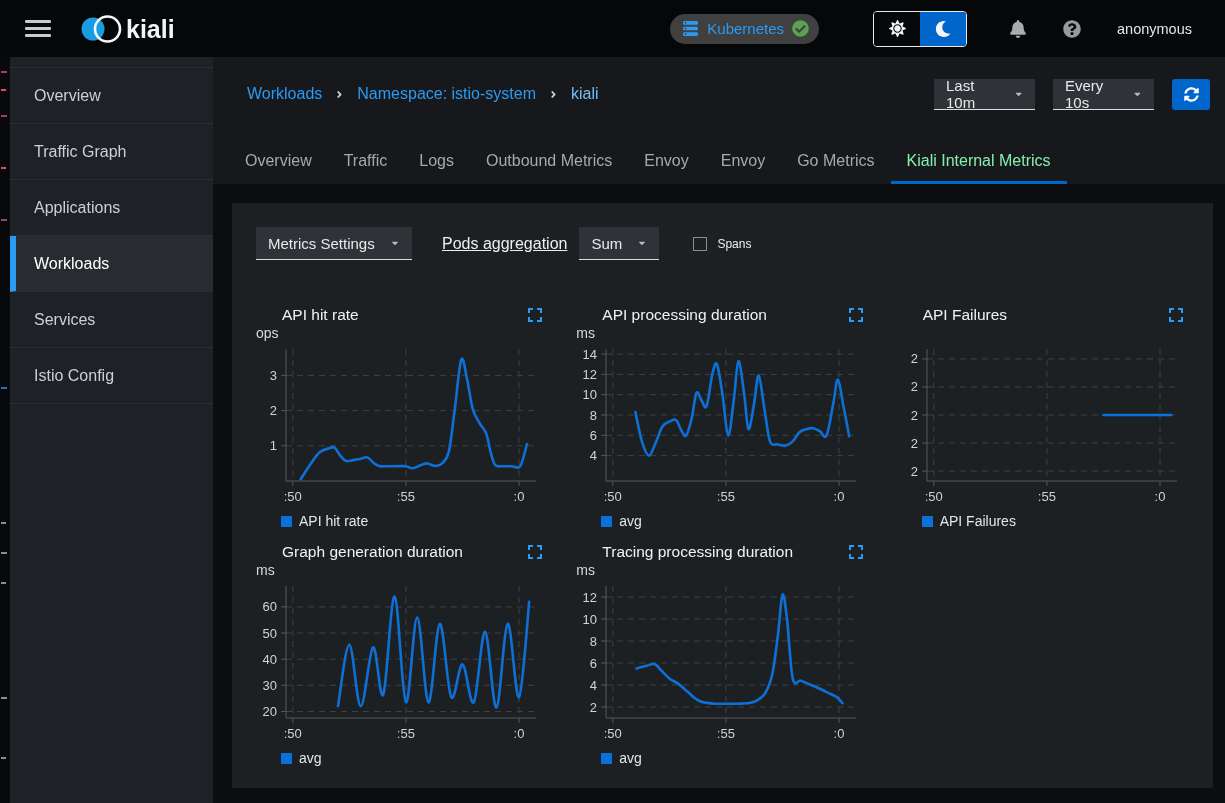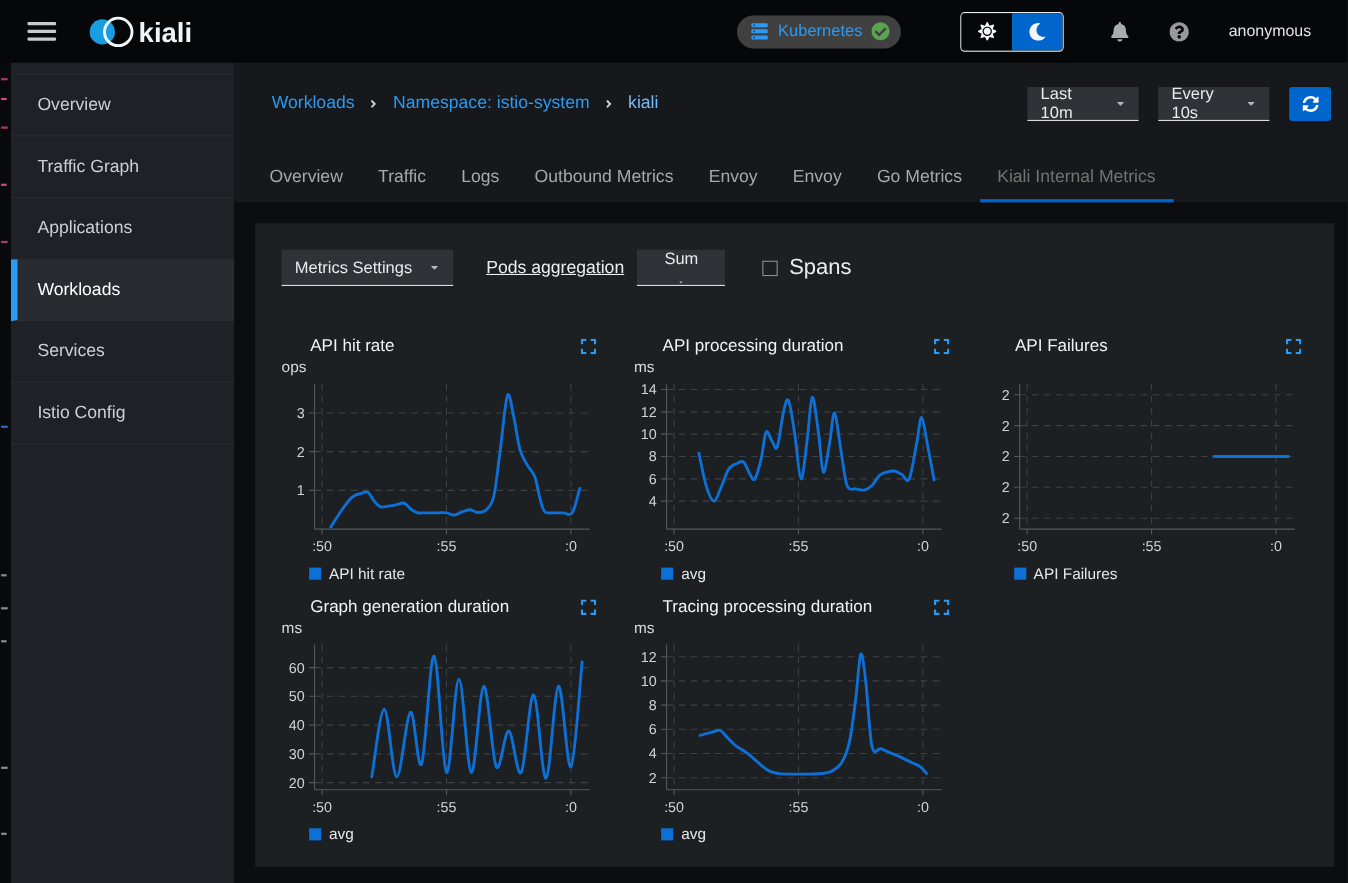--- a/index.html
+++ b/index.html
@@ -40,33 +40,33 @@
   .crumb { color: #2b9af3; cursor: pointer; }
   .crumb.current { color: #73bcf7; }
   .controls { margin-left: auto; display: flex; gap: 18px; }
   .pf-select { height: 31px; background: #2f3236; border-bottom: 1px solid #dcdcdc; color: #e8eaec; font-size: 15px; display: flex; align-items: center; justify-content: space-between; padding: 0 12px; cursor: pointer; gap: 10px; }
   .sel-duration { width: 101px; }
   .sel-interval { width: 101px; }
   .refresh-btn { width: 38px; height: 31px; background: #0066cc; border: none; border-radius: 3px; display: flex; align-items: center; justify-content: center; cursor: pointer; }
 
   .tabs-row { display: flex; margin-top: 28px; padding-left: 16px; }
   .tab { height: 46px; display: flex; align-items: center; padding: 0 16px; font-size: 16px; color: #a6a9ad; cursor: pointer; position: relative; white-space: nowrap; }
-  .tab.active { color: #737373; }
+  .tab.active { color: #86efac; }
   .tab.active::after { content: ""; position: absolute; left: 0; right: 0; bottom: 0; height: 3px; background: #0066cc; }
 
   .content { flex: 1; background: #0b0d0f; padding: 19px 12px 13px 19px; }
   .card { background: #1d2023; height: 585px; padding: 24px; overflow: hidden; }
 
   .metrics-toolbar { display: flex; align-items: center; margin-bottom: 44px; }
   .sel-settings { width: 156px; height: 33px; }
   .pods-label { margin-left: 30px; margin-right: 12px; font-size: 16px; color: #eceef0; text-decoration: underline; }
-  .sel-sum { width: 80px; height: 33px; flex-direction: column; }
+  .sel-sum { width: 80px; height: 33px; }
   .spans-wrap { margin-left: 34px; display: flex; align-items: center; gap: 10px; cursor: pointer; }
   .checkbox { width: 14px; height: 14px; border: 1px solid #8a8d90; background: #1d2023; }
-  .spans-label { font-size: 20px; color: #eceef0; }
+  .spans-label { font-size: 12px; color: #eceef0; }
 
   .charts-grid { display: grid; grid-template-columns: repeat(3, 1fr); column-gap: 28px; row-gap: 10px; }
   .chart-head { display: flex; align-items: center; height: 22px; }
   .chart-title { margin-left: 26px; font-size: 15.5px; color: #f0f2f4; }
   .expand { margin-left: auto; margin-right: 6px; background: none; border: none; cursor: pointer; display: flex; }
   .chart-unit { height: 17px; font-size: 14px; color: #d8dadd; line-height: 15px; }
   svg.plot { display: block; }
   .chart-legend { display: flex; align-items: center; gap: 7px; margin-left: 25px; height: 20px; cursor: pointer; }
   .swatch { width: 11px; height: 11px; background: #0d70d6; flex: none; }
   .legend-label { font-size: 14px; color: #e4e6e9; }

